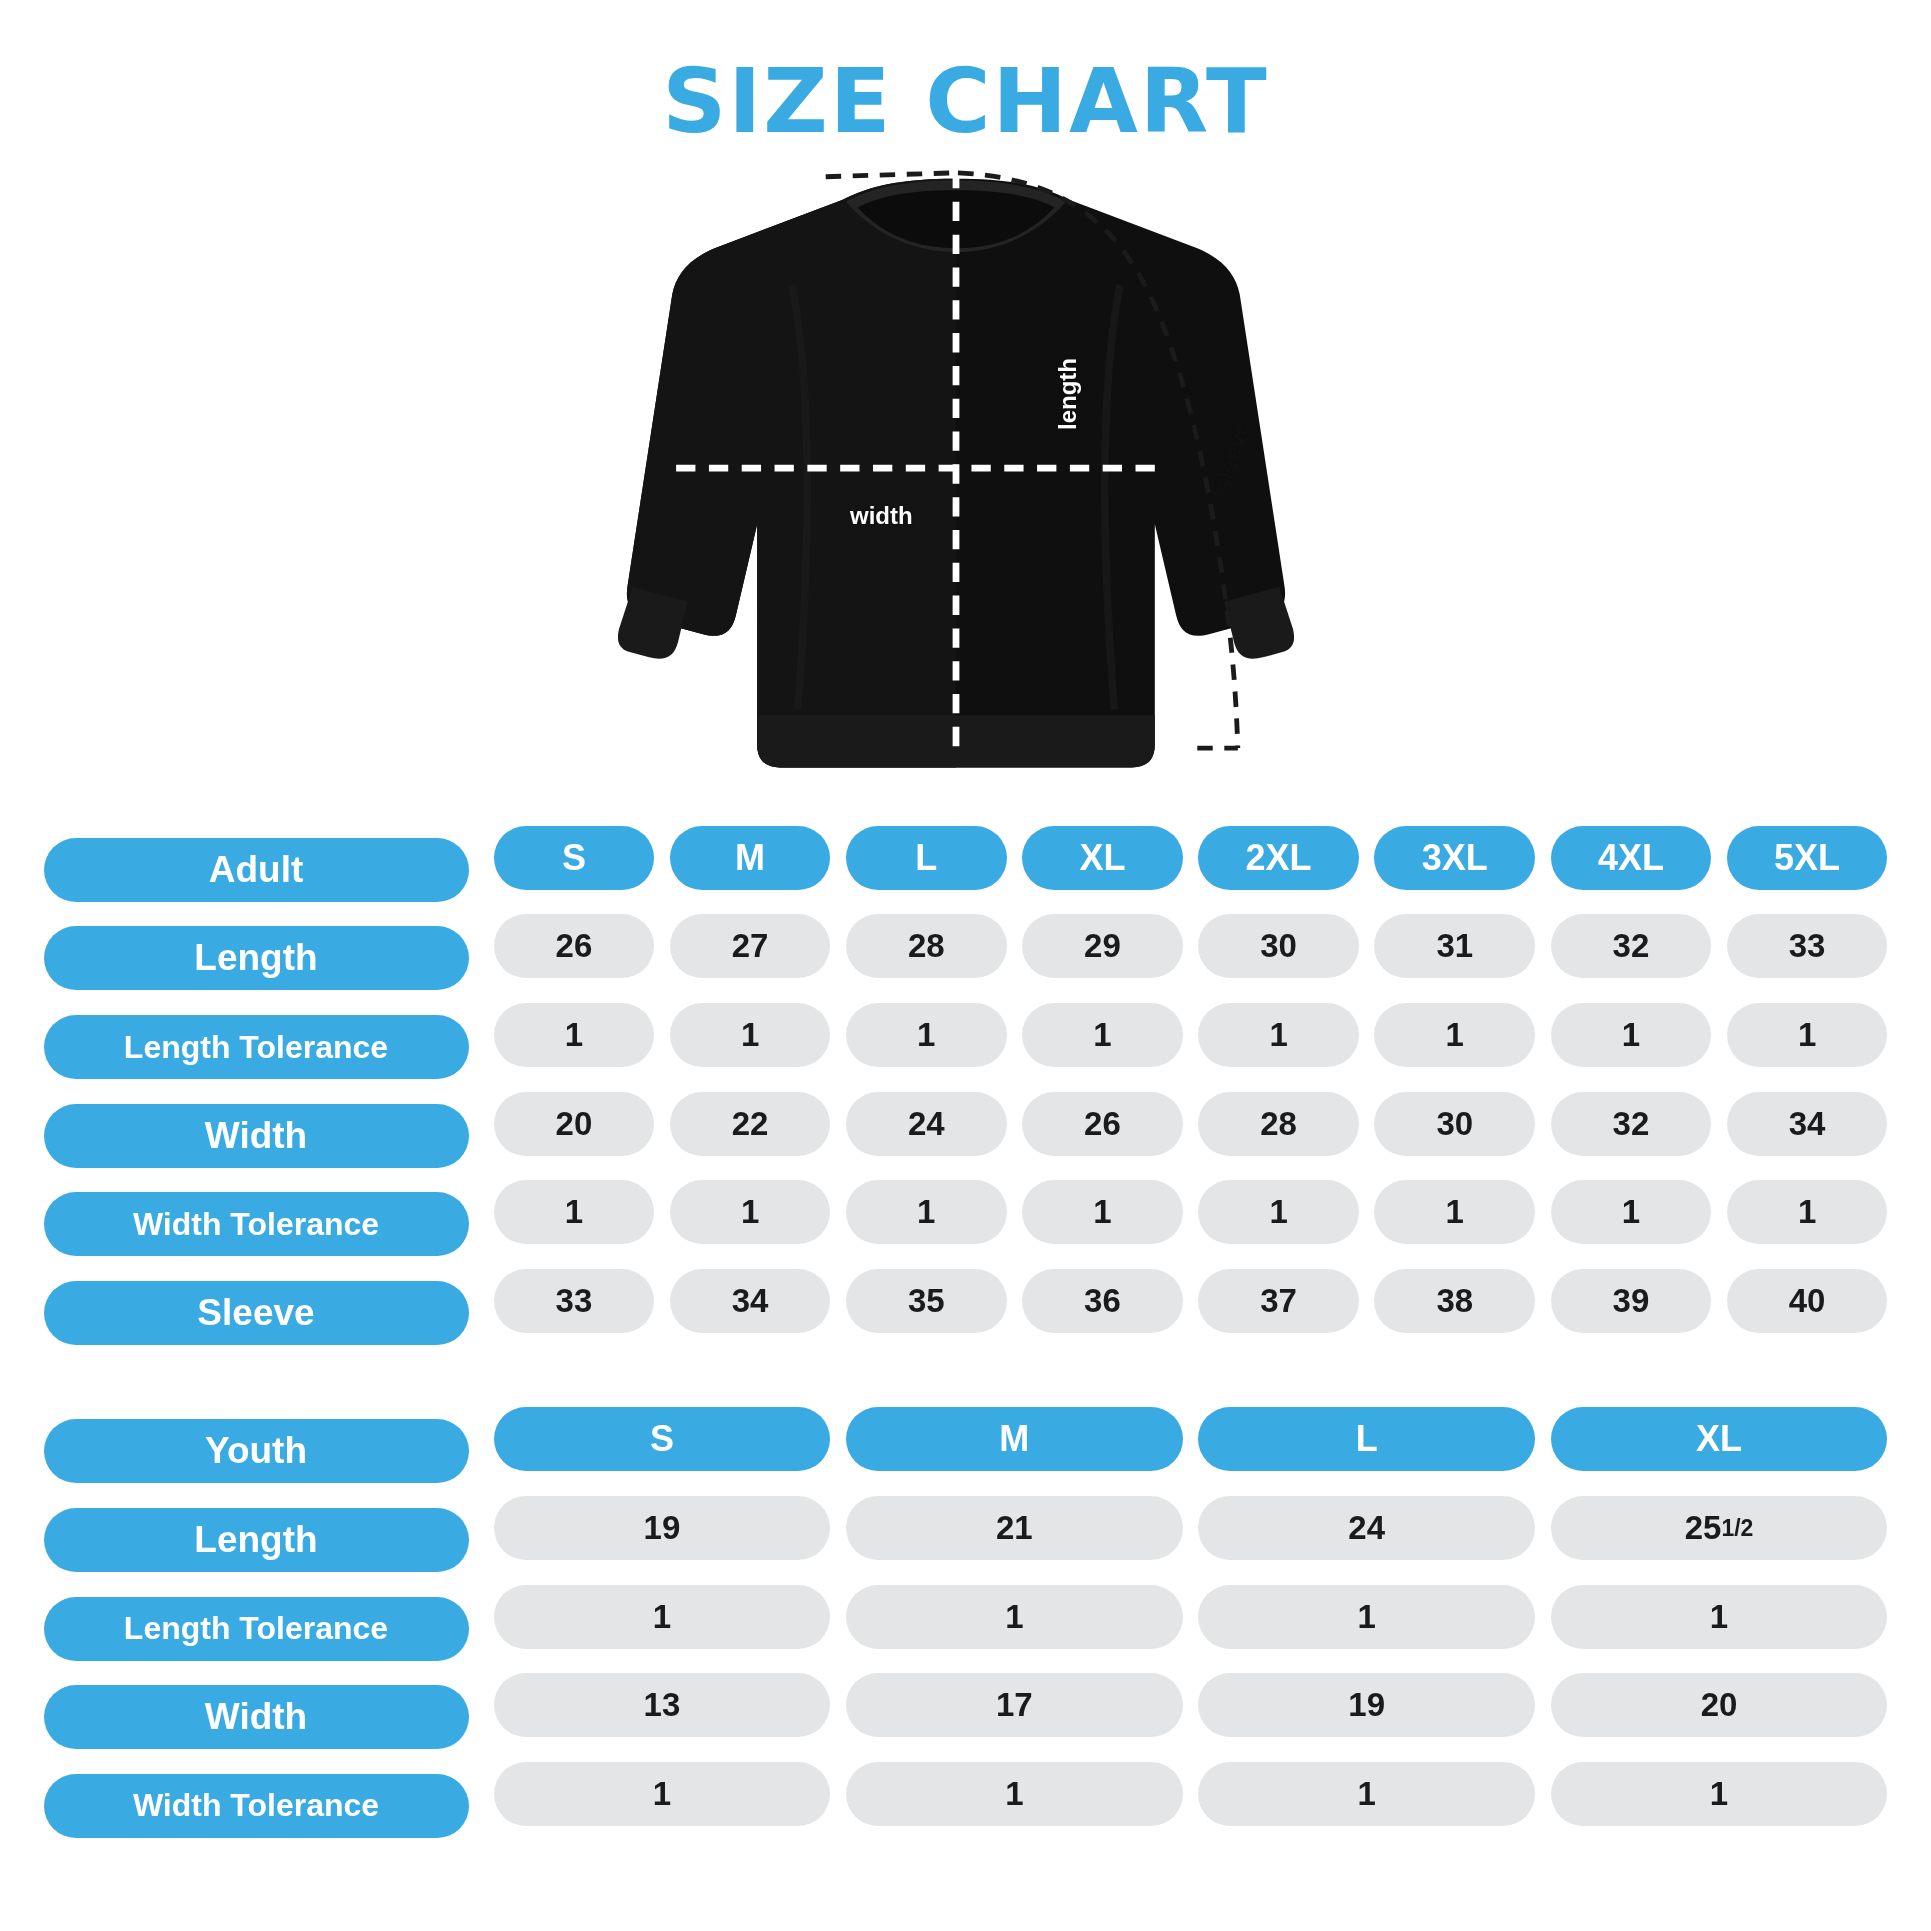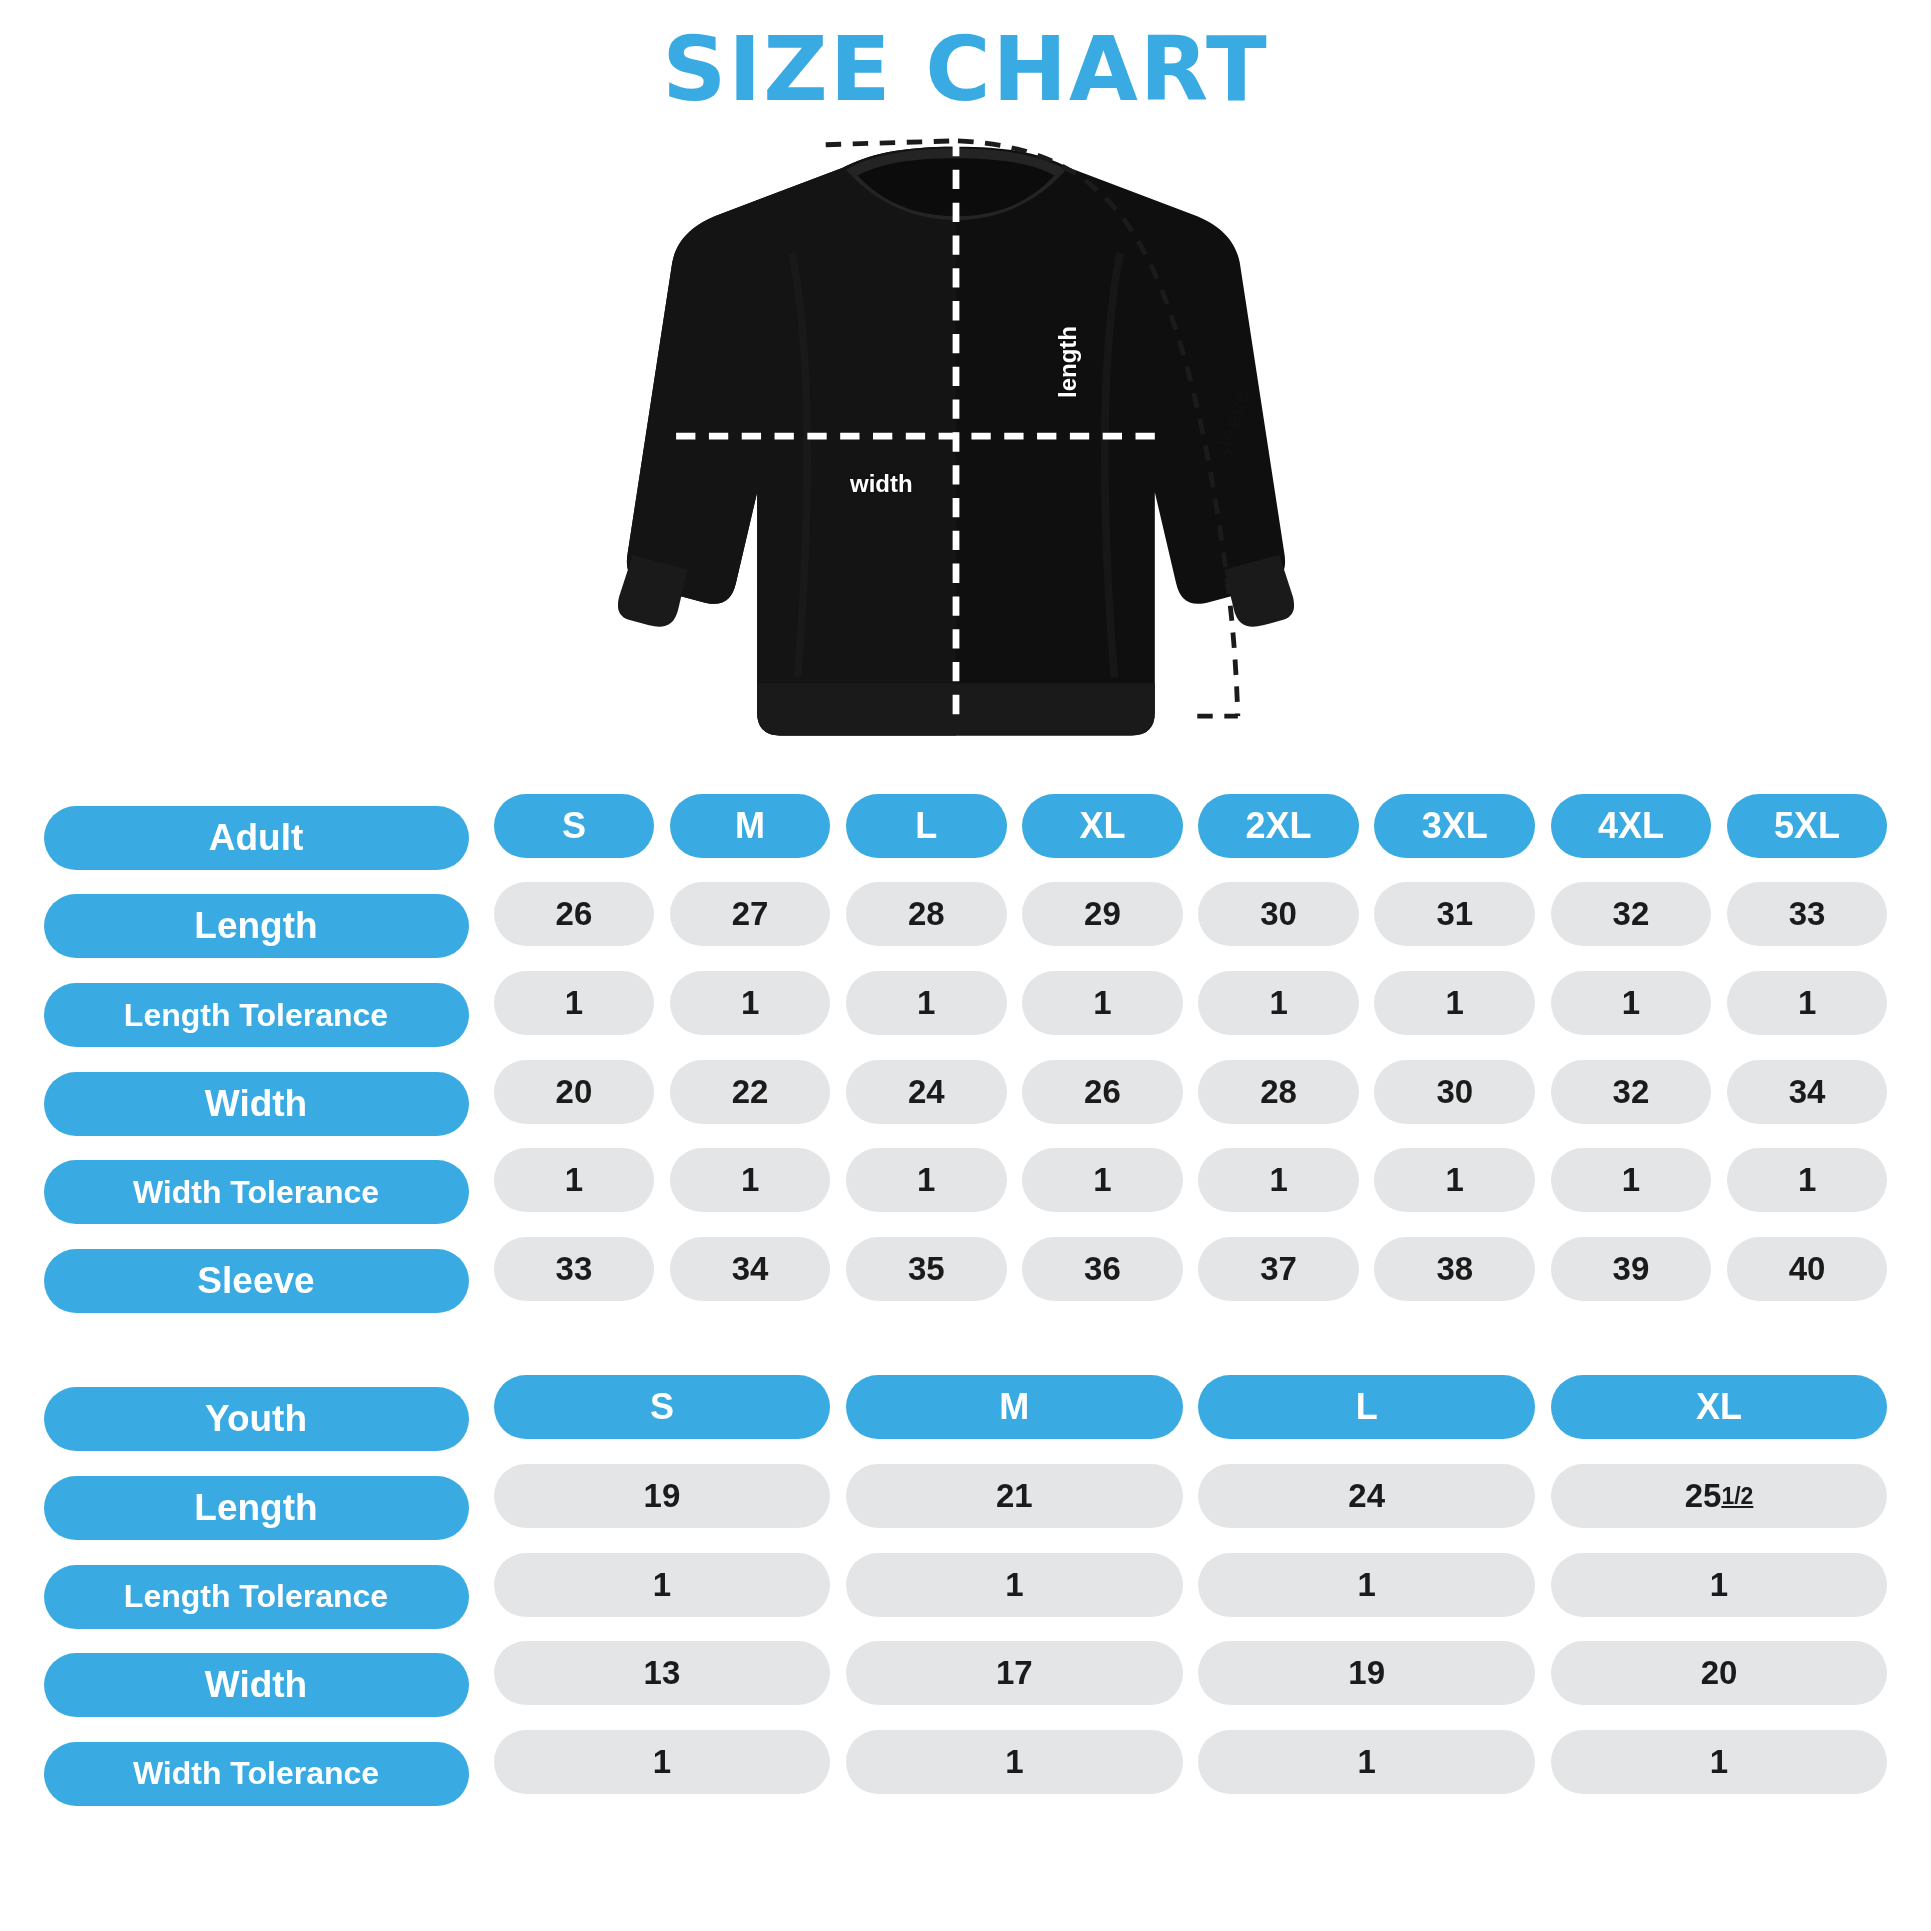--- a/index.html
+++ b/index.html
@@ -22,20 +22,21 @@
   
   .title {
     text-align: center;
     font-size: 89px;
     font-weight: 900;
     letter-spacing: 1.9px;
     color: #3aabe2;
     padding-top: 25px;
     line-height: 1.0;
     font-family: "DejaVu Sans", sans-serif;
+    margin-top: 32px;
   }
 
   
   .garment-area {
     position: relative;
     width: 1931px;
     height: 676px;
     margin-top: 3.9px;
   }
   .garment {
@@ -110,21 +111,21 @@
     font-size: 33px;
     font-weight: bold;
     color: #1b1b1b;
     background: #e3e5e7;
   }
   .cell.head {
     background: #3aabe2;
     color: #ffffff;
     font-size: 36px;
   }
-  .frac { font-size: 23px; vertical-align: super; text-decoration: underline; }
+  .frac { font-size: 23px; vertical-align: super; }
   .spacer { height: 50px; }
 </style>
 </head>
 <body>
 
 <div class="page">
 
   <div class="title">SIZE CHART</div>
 
   <div class="garment-area">

